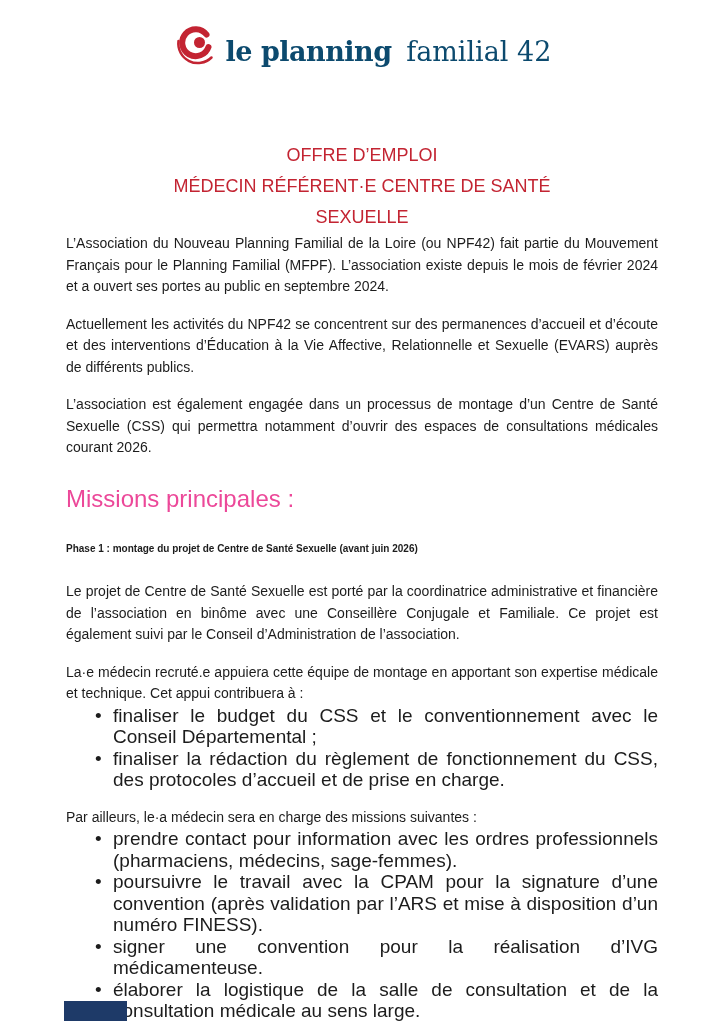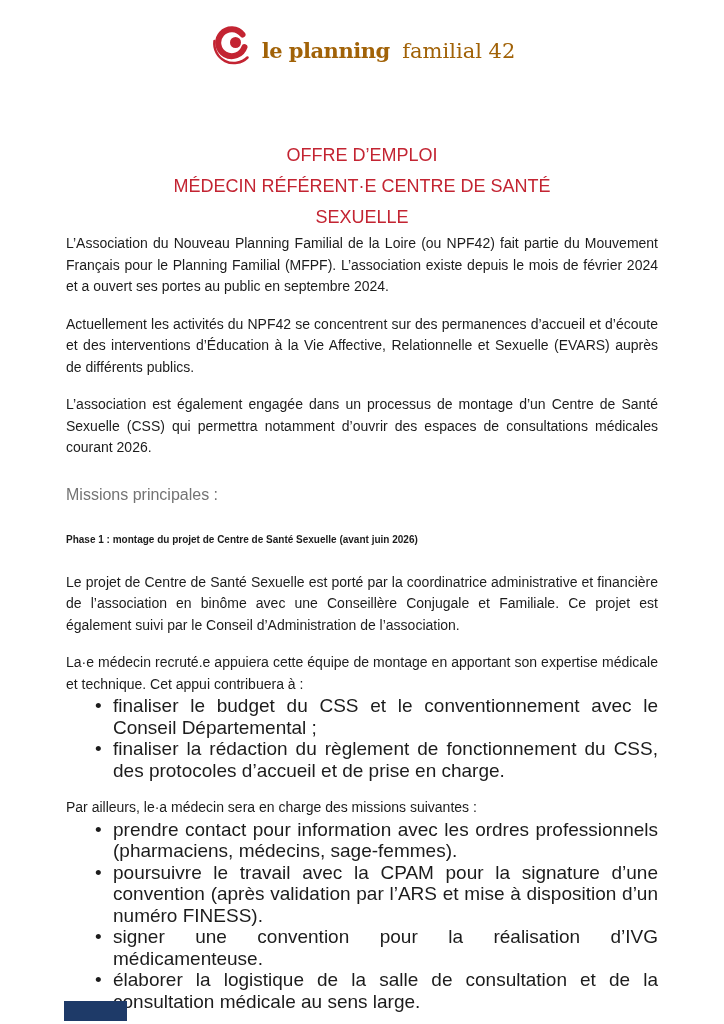--- a/index.html
+++ b/index.html
@@ -15,40 +15,40 @@
   .content { padding:0 66px; }
 
   
   .logo-row {
     display:flex; justify-content:center; align-items:center;
     gap:7px; padding-top:26px; height:50px;
   }
   .logo-mark { flex:0 0 auto; }
   .logo-text {
     font-family:"DejaVu Serif", serif;
-    color:#a16207; font-size:21px; white-space:nowrap; line-height:1;
+    color:#0c4a6e; font-size:27px; white-space:nowrap; line-height:1;
   }
   .logo-text .bold { font-weight:700; letter-spacing:-0.5px; }
   .logo-text .light { font-weight:400; margin-left:6px; }
 
   
   .doc-title {
     margin-top:64px; text-align:center;
     color:#c32432; font-size:18px; line-height:31px; font-weight:400;
   }
 
   
   .content p.body {
     font-size:14px; line-height:21.5px; text-align:justify;
     margin:0 0 16px 0;
   }
   .mt-lg { margin-top:34px; }
 
   h2.missions-heading {
-    color:#737373; font-size:16px; font-weight:400;
+    color:#ec4899; font-size:24px; font-weight:400;
     margin:26px 0 26px 0; line-height:1.2;
   }
   .phase-title {
     font-size:10px; font-weight:700; line-height:20px;
     margin:0 0 22px 0;
   }
 
   ul.bullets { list-style:none; margin:0 0 16px 0; padding:0; }
   ul.bullets li {
     position:relative; padding-left:47px;

